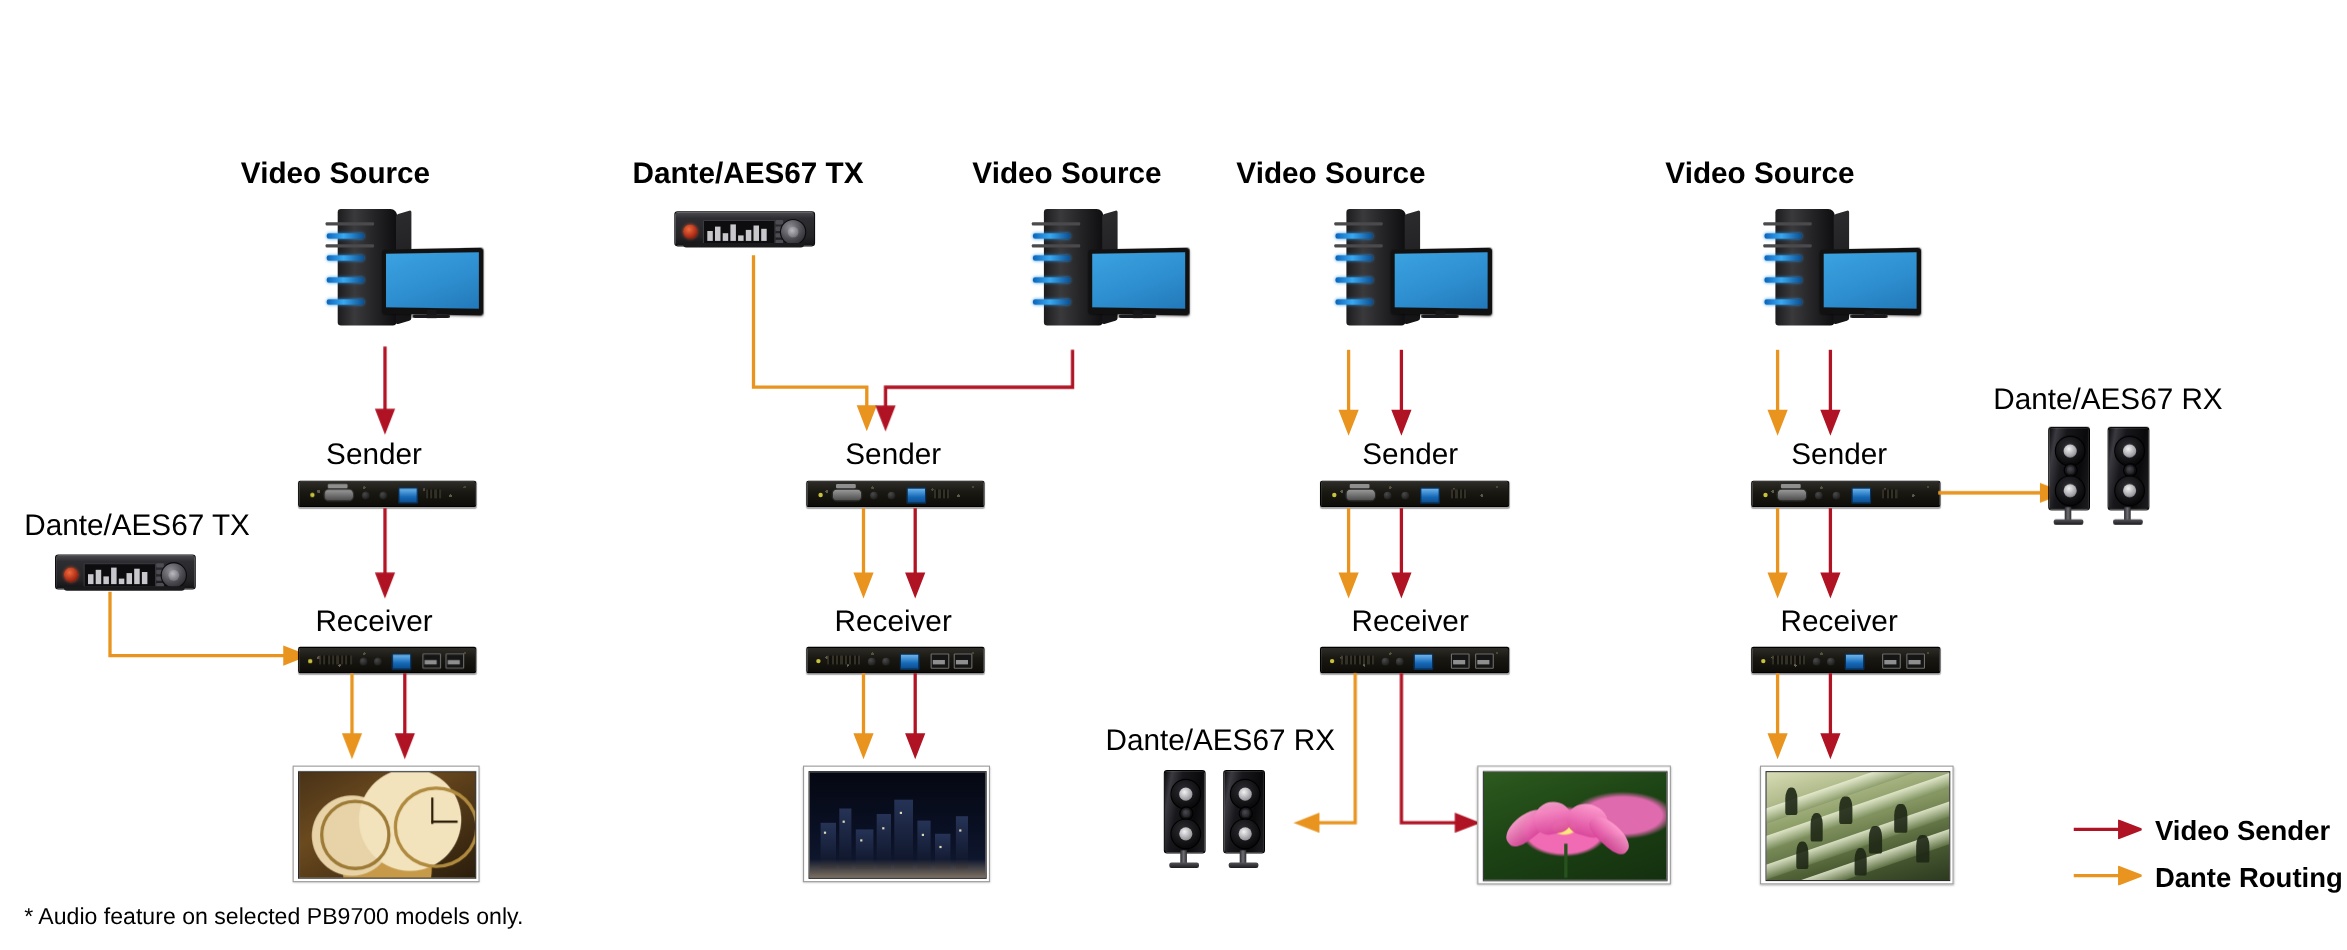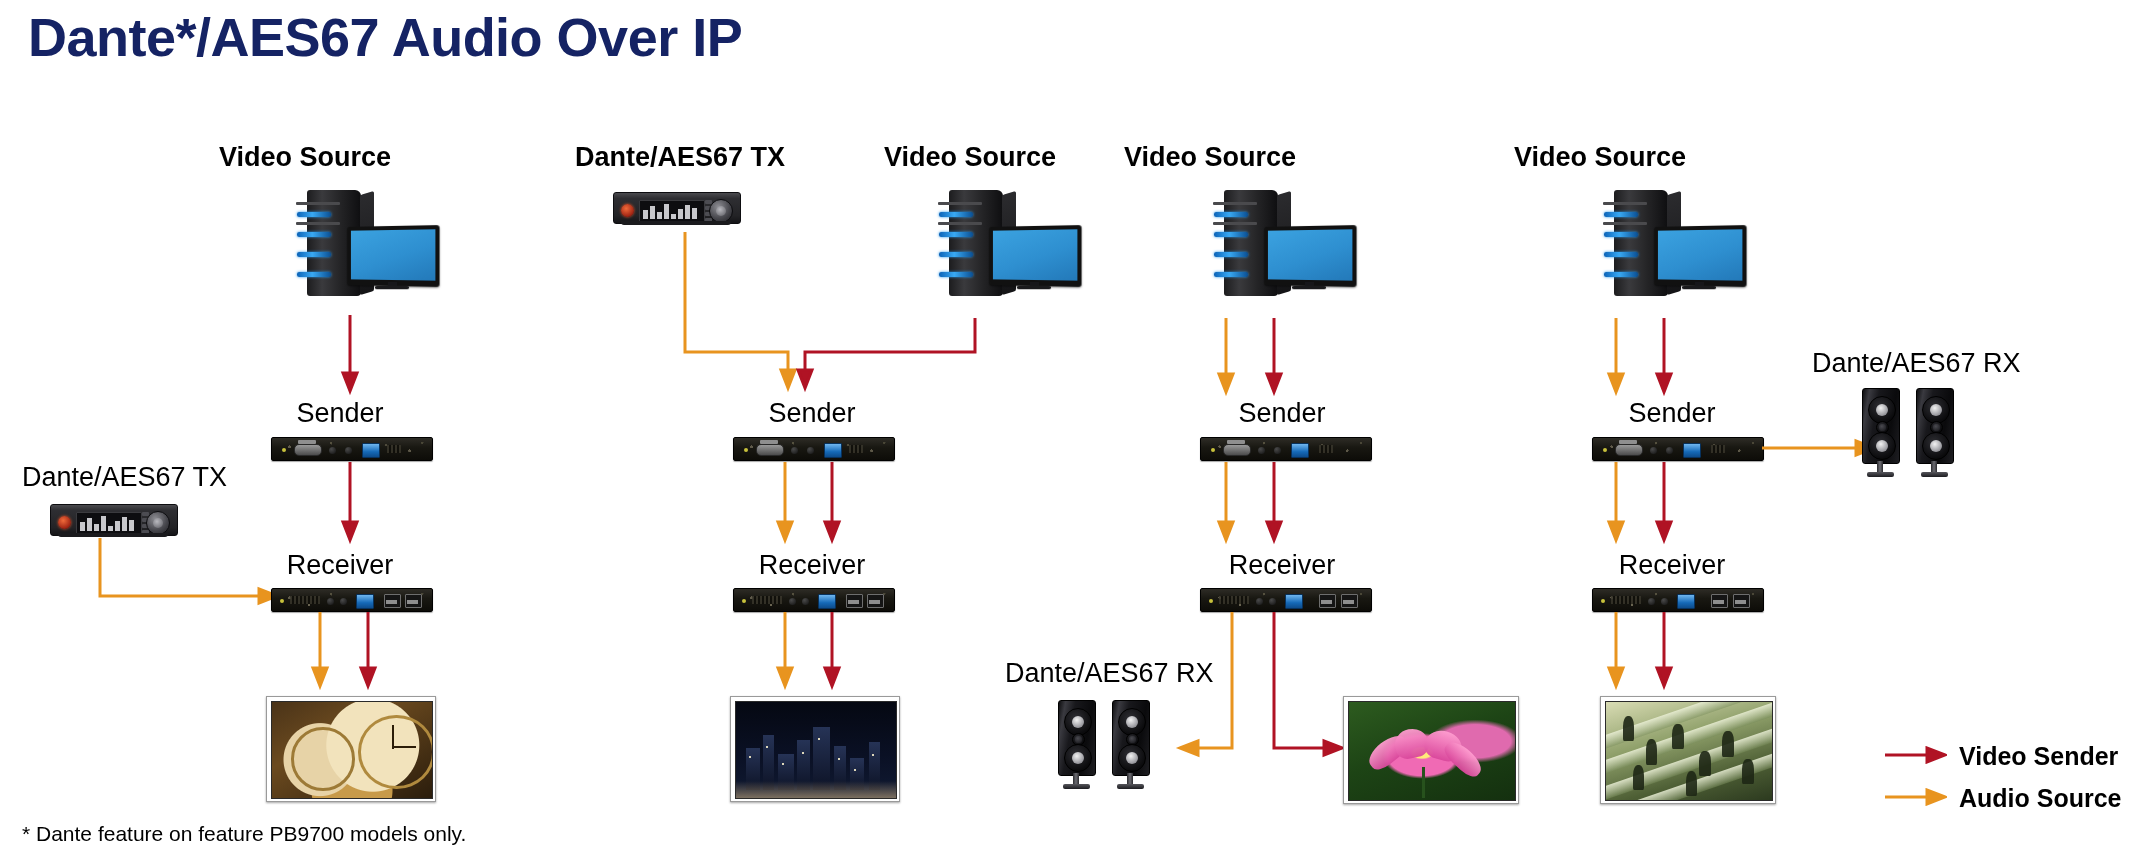--- a/index.html
+++ b/index.html
@@ -213,21 +213,20 @@
 
   
   .lg-row{position:absolute;display:flex;align-items:center;gap:12px;}
   .lg-txt{font-size:25px;font-weight:bold;color:#000;white-space:nowrap;}
 </style>
 </head>
 <body>
 
 <div id="stage">
 
-  <div class="abs" id="title">Dante*/AES67 Audio Over IP</div>
 
   <div class="abs hdr-label" style="left:195px;top:142px;width:220px;">Video Source</div>
 
   <div class="vsrc" style="left:293px;top:190px;">
     <div class="tower"></div>
     <div class="led" style="top:22px;"></div>
       <div class="led" style="top:42px;"></div>
     <div class="led" style="top:62px;"></div>
       <div class="led" style="top:82px;"></div>
     <div class="bay" style="top:12px;"></div>
@@ -759,18 +758,18 @@
   </div>
   <div class="lg-row" style="left:1885px;top:784px;">
     <span>
       <svg width="62" height="18">
           <g stroke="#e8941f" stroke-width="3" fill="#e8941f">
         <line x1="0" y1="9" x2="44" y2="9"></line>
             <polygon points="60,9 42,2 42,16"></polygon>
           </g>
         </svg>
     </span>
-    <span class="lg-txt">Audio Source</span>
-  </div>
-
-  <div class="abs" id="footnote">*  Dante feature on feature PB9700 models only.</div>
+    <span class="lg-txt">Dante Routing</span>
+  </div>
+
+  <div class="abs" id="footnote">*  Audio feature on selected PB9700 models only.</div>
 
 </div>
 
 </body></html>

